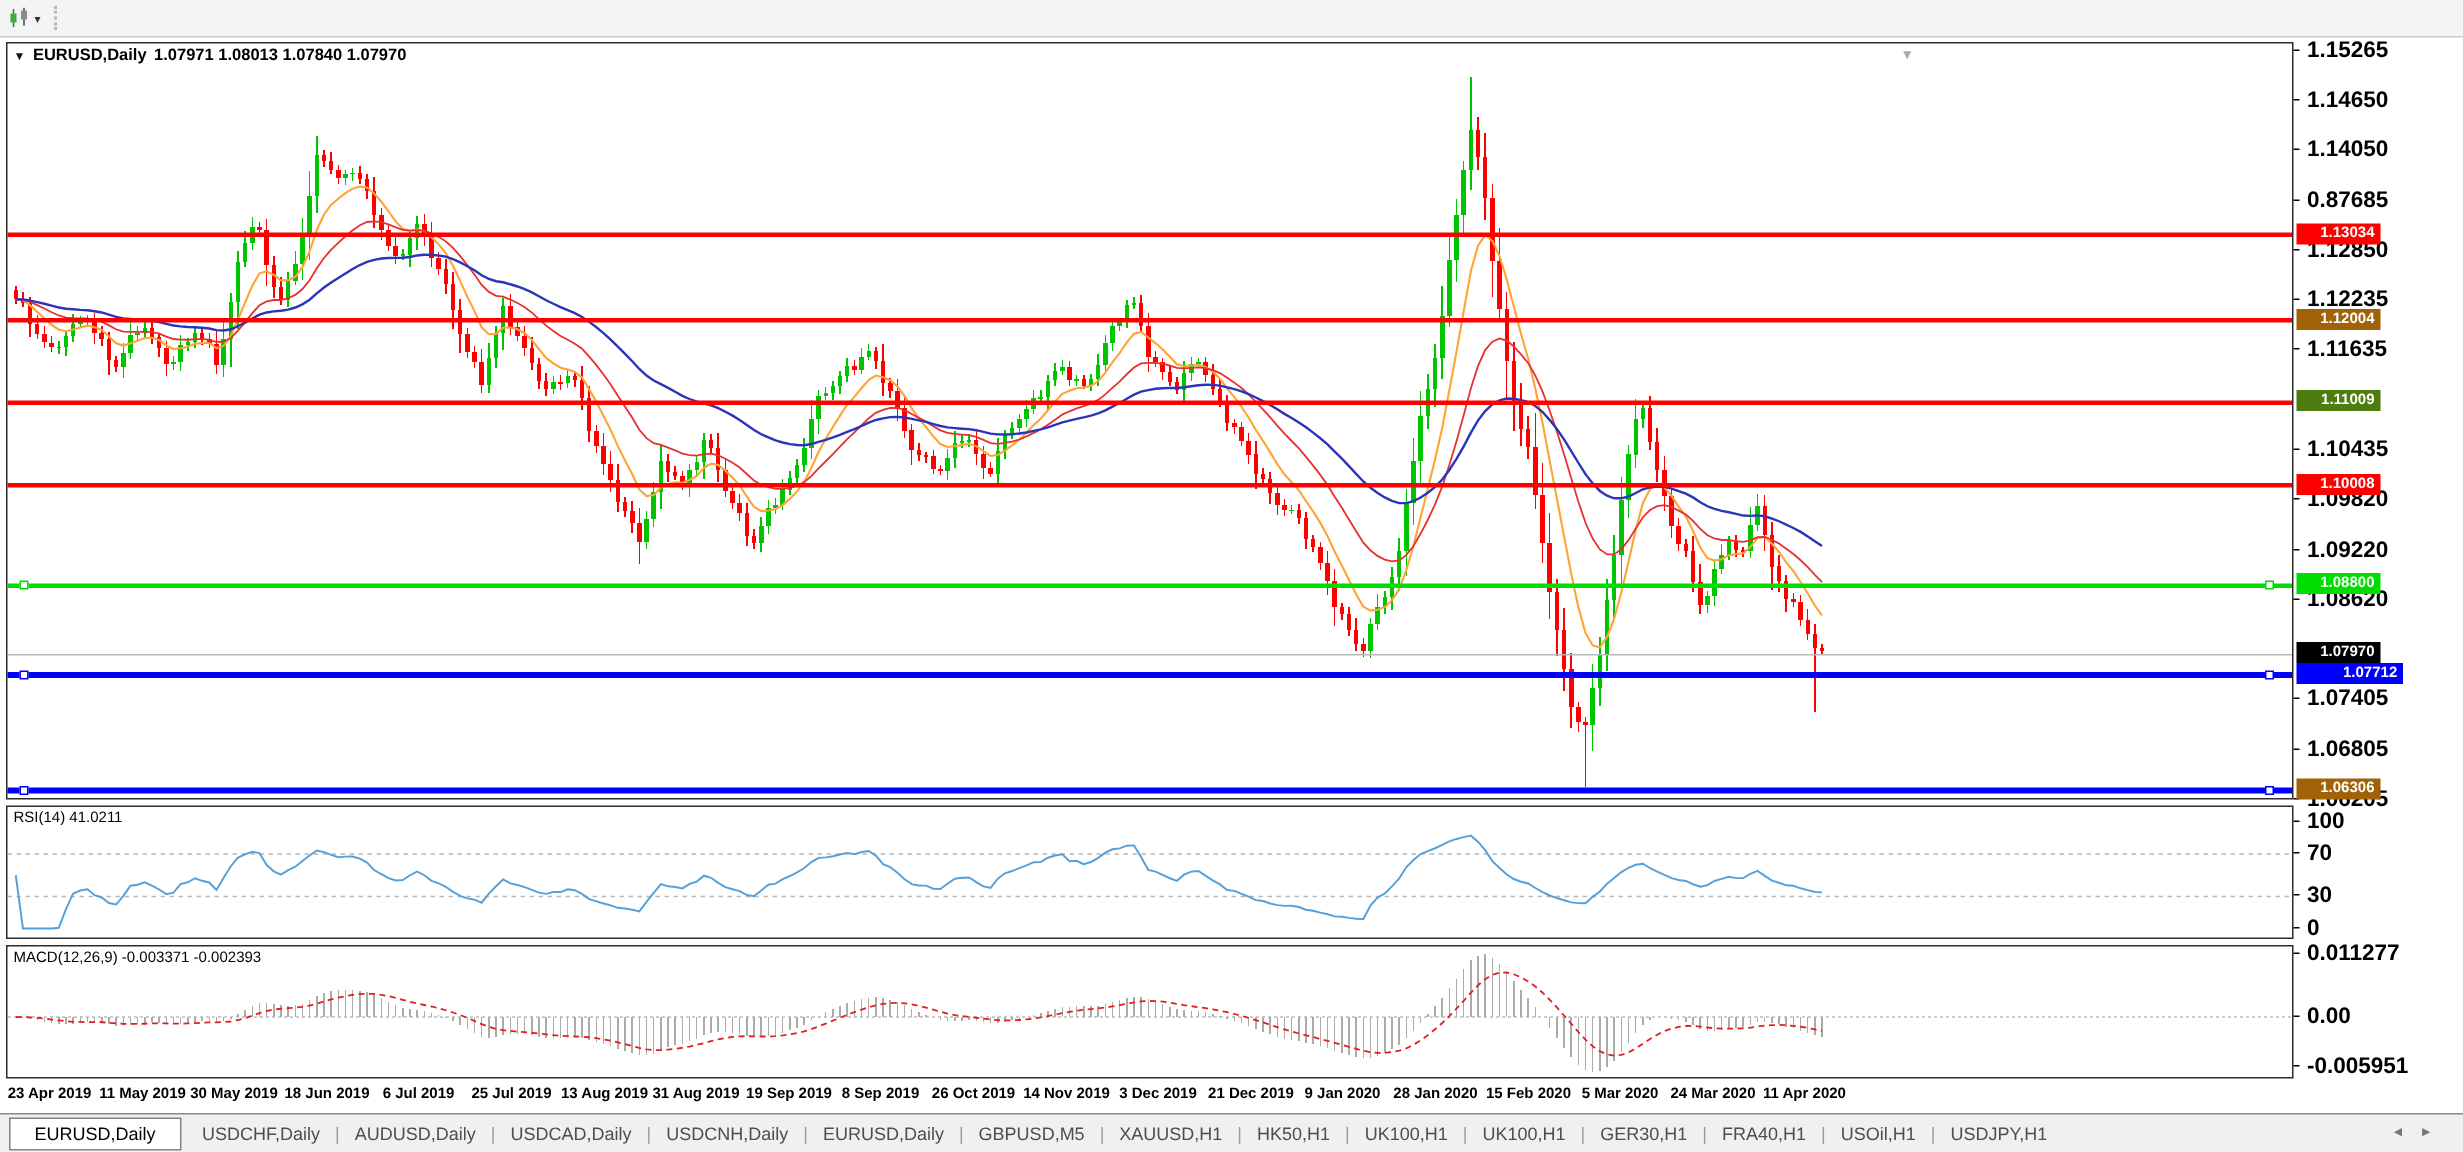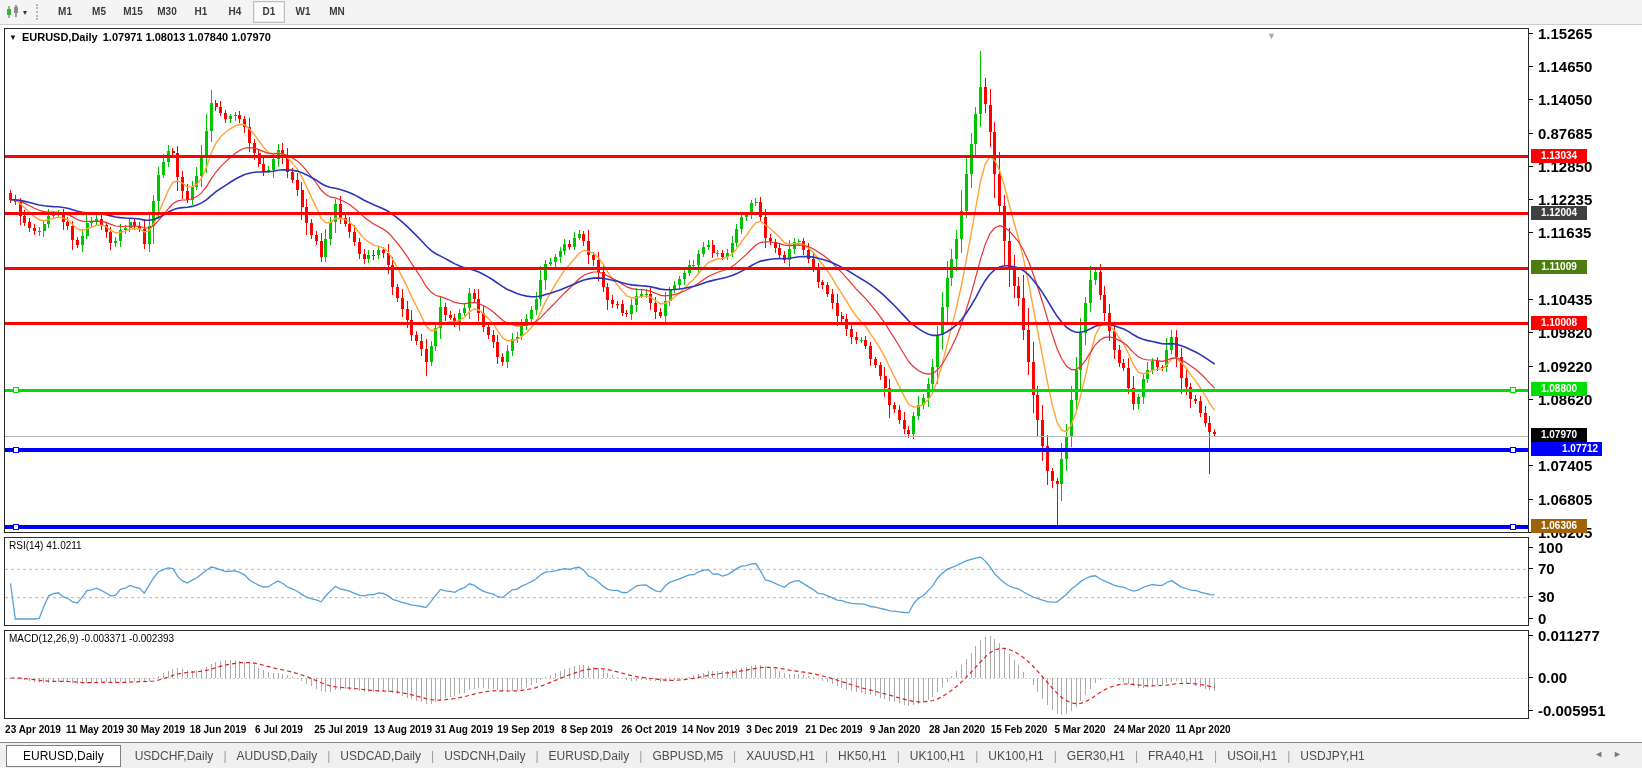--- a/index.html
+++ b/index.html
@@ -45,21 +45,21 @@
   }
   
   #price-axis{position:absolute;left:1529px;top:28px;width:113px;height:505px;}
   #rsi-axis{position:absolute;left:1529px;top:537px;width:113px;height:89px;}
   #macd-axis{position:absolute;left:1529px;top:630px;width:113px;height:89px;}
   .tick{position:absolute;left:0;transform:translateY(-50%);display:flex;align-items:center;height:12px;}
   .tick .dash{width:4px;height:1px;background:#000;margin-right:5px;}
   .tick span{font-size:15px;font-weight:bold;color:#000;white-space:nowrap;}
   .axis-badge{
     position:absolute;left:2px;transform:translateY(-50%);z-index:40;
-    min-width:56px;height:14px;line-height:14px;text-align:center;
+    min-width:56px;height:14px;line-height:14px;text-align:right;
     font-size:10px;font-weight:bold;color:#fff;padding:0 4px;box-sizing:border-box;
   }
   
   #date-row{position:absolute;left:4px;top:722px;width:1525px;height:18px;}
   .date-label{
     position:absolute;top:2px;transform:translateX(-50%);
     font-size:10px;font-weight:bold;color:#000;white-space:nowrap;
   }
   
   #tabbar{
@@ -82,31 +82,20 @@
   <span class="tool-icon">
     <svg width="14" height="14" viewBox="0 0 14 14">
       <line x1="3" y1="1" x2="3" y2="13" stroke="#2e7d2e" stroke-width="1"></line>
       <rect x="1" y="4" width="4" height="6" fill="#3cae3c"></rect>
       <line x1="10" y1="0" x2="10" y2="12" stroke="#444" stroke-width="1"></line>
       <rect x="8" y="2" width="4" height="6" fill="#8b8b8b"></rect>
     </svg>
   </span>
   <span class="tool-caret">▾</span>
   <span class="tool-grip"></span>
-  <div id="tf-buttons" style="display:flex;">
-      <div class="tf-btn">M1</div>
-      <div class="tf-btn">M5</div>
-      <div class="tf-btn">M15</div>
-      <div class="tf-btn">M30</div>
-      <div class="tf-btn">H1</div>
-      <div class="tf-btn">H4</div>
-      <div class="tf-btn active">D1</div>
-      <div class="tf-btn">W1</div>
-      <div class="tf-btn">MN</div>
-    </div>
 </div>
 
 <div id="main-pane" class="pane">
   <div id="candle-svg-holder">
       <svg width="1525" height="505" viewBox="0 0 1525 505" shape-rendering="crispEdges">
         <line x1="5.5" y1="161.4" x2="5.5" y2="173.6" stroke="#FF0000" stroke-width="1"></line>
         <rect x="4.0" y="164.0" width="3" height="6.6" fill="#FF0000"></rect>
         <line x1="10.278656126482215" y1="165.9" x2="10.278656126482215" y2="175.6" stroke="#FF0000" stroke-width="1"></line>
         <rect x="8.8" y="170.6" width="3" height="2.3" fill="#FF0000"></rect>
         <line x1="15.057312252964428" y1="169.0" x2="15.057312252964428" y2="195.9" stroke="#FF0000" stroke-width="1"></line>
@@ -970,21 +959,21 @@
     </div>
     <div class="tick" style="top:471.0px">
       <i class="dash"></i>
       <span>1.06805</span>
     </div>
     <div class="tick" style="top:504.0px">
       <i class="dash"></i>
       <span>1.06205</span>
     </div>
     <div class="axis-badge" style="top:127.9px;background:#FF0000;">1.13034</div>
-    <div class="axis-badge" style="top:184.6px;background:#404040;">1.12004</div>
+    <div class="axis-badge" style="top:184.6px;background:#a16207;">1.12004</div>
     <div class="axis-badge" style="top:239.4px;background:#4d7c0f;">1.11009</div>
     <div class="axis-badge" style="top:294.6px;background:#FF0000;">1.10008</div>
     <div class="axis-badge" style="top:361.1px;background:#00DD00;">1.08800</div>
     <div class="axis-badge" style="top:421.0px;background:#0000FF;padding-left:31px;">1.07712</div>
     <div class="axis-badge" style="top:498.4px;background:#a16207;">1.06306</div>
     <div class="axis-badge" style="top:406.8px;background:#000000;">1.07970</div>
   </div>
 <div id="rsi-axis">
     <div class="tick" style="top:10.0px">
       <i class="dash"></i>

